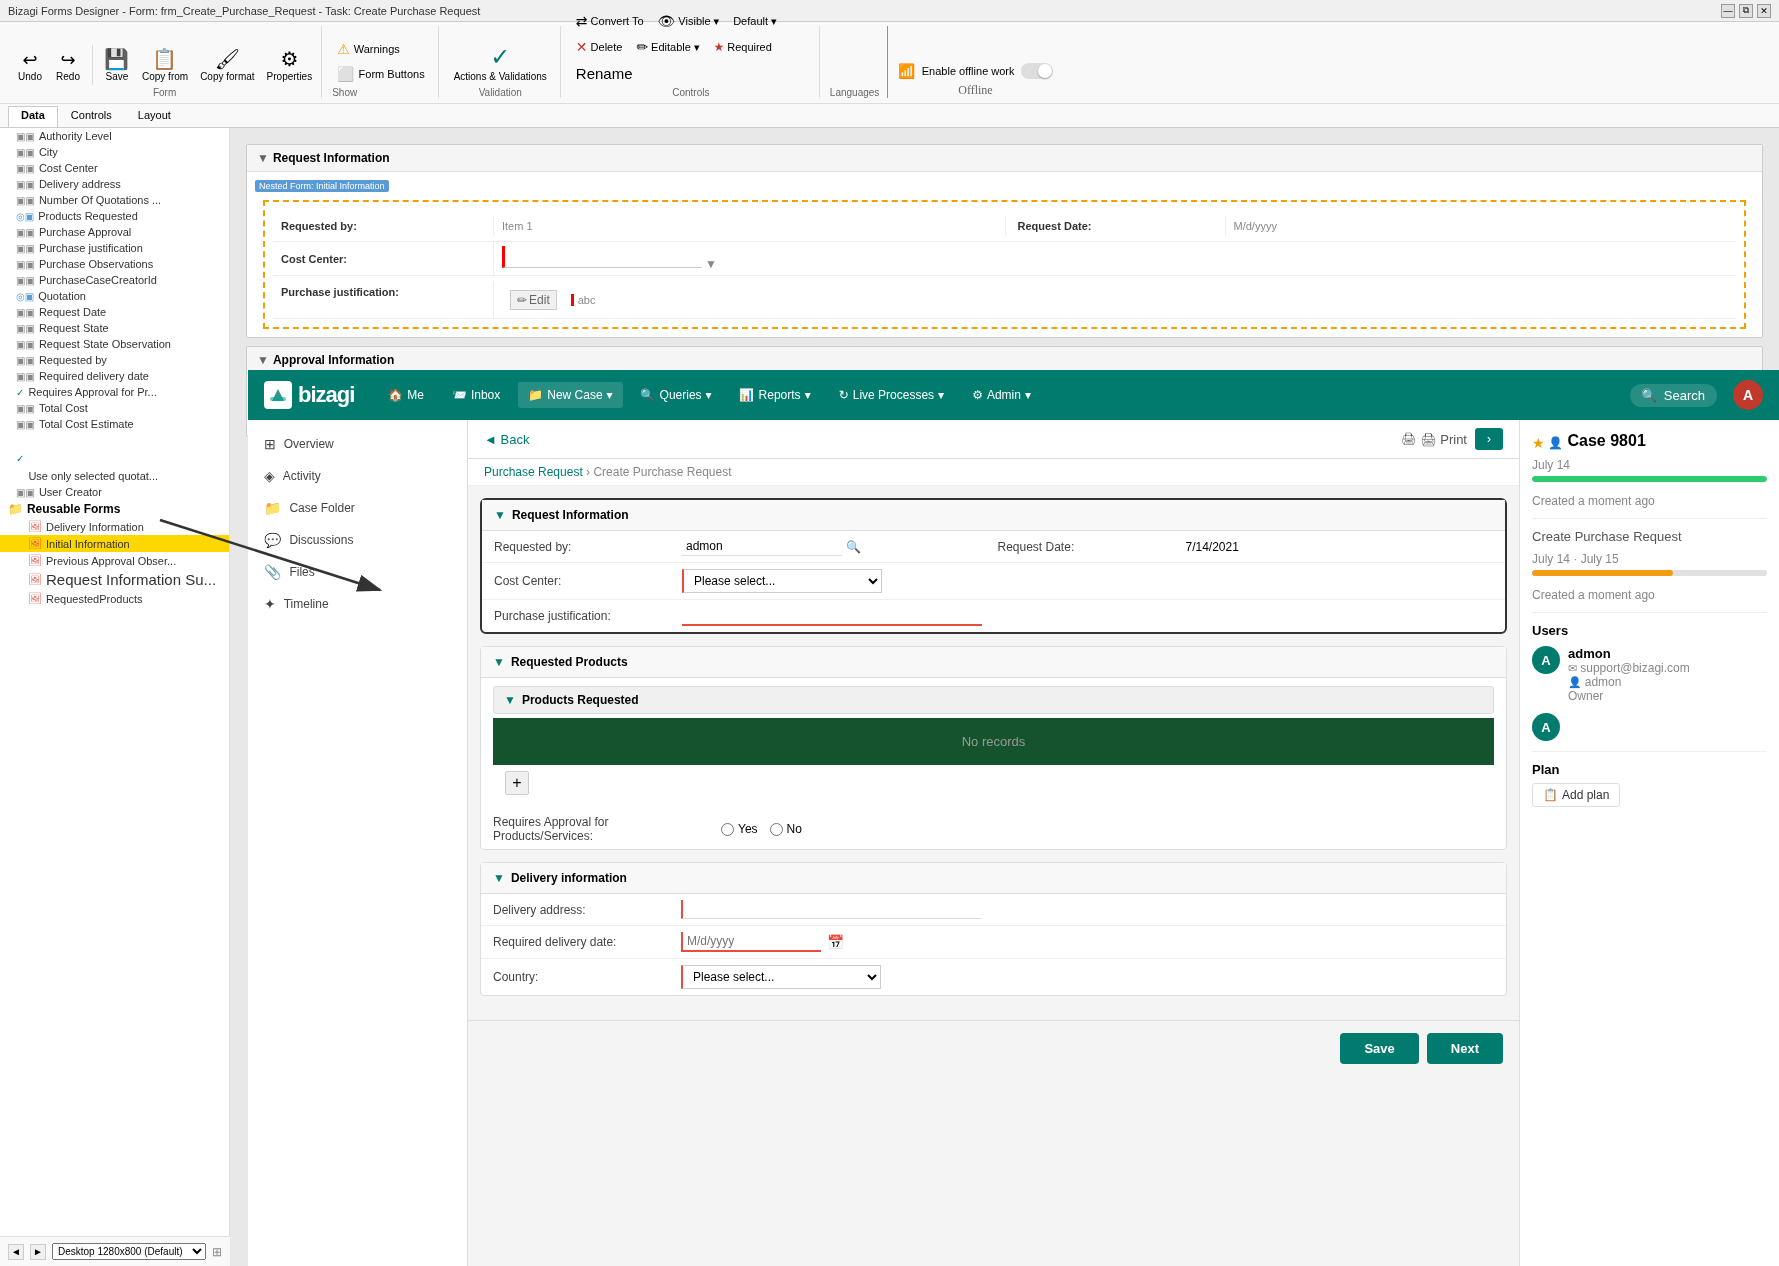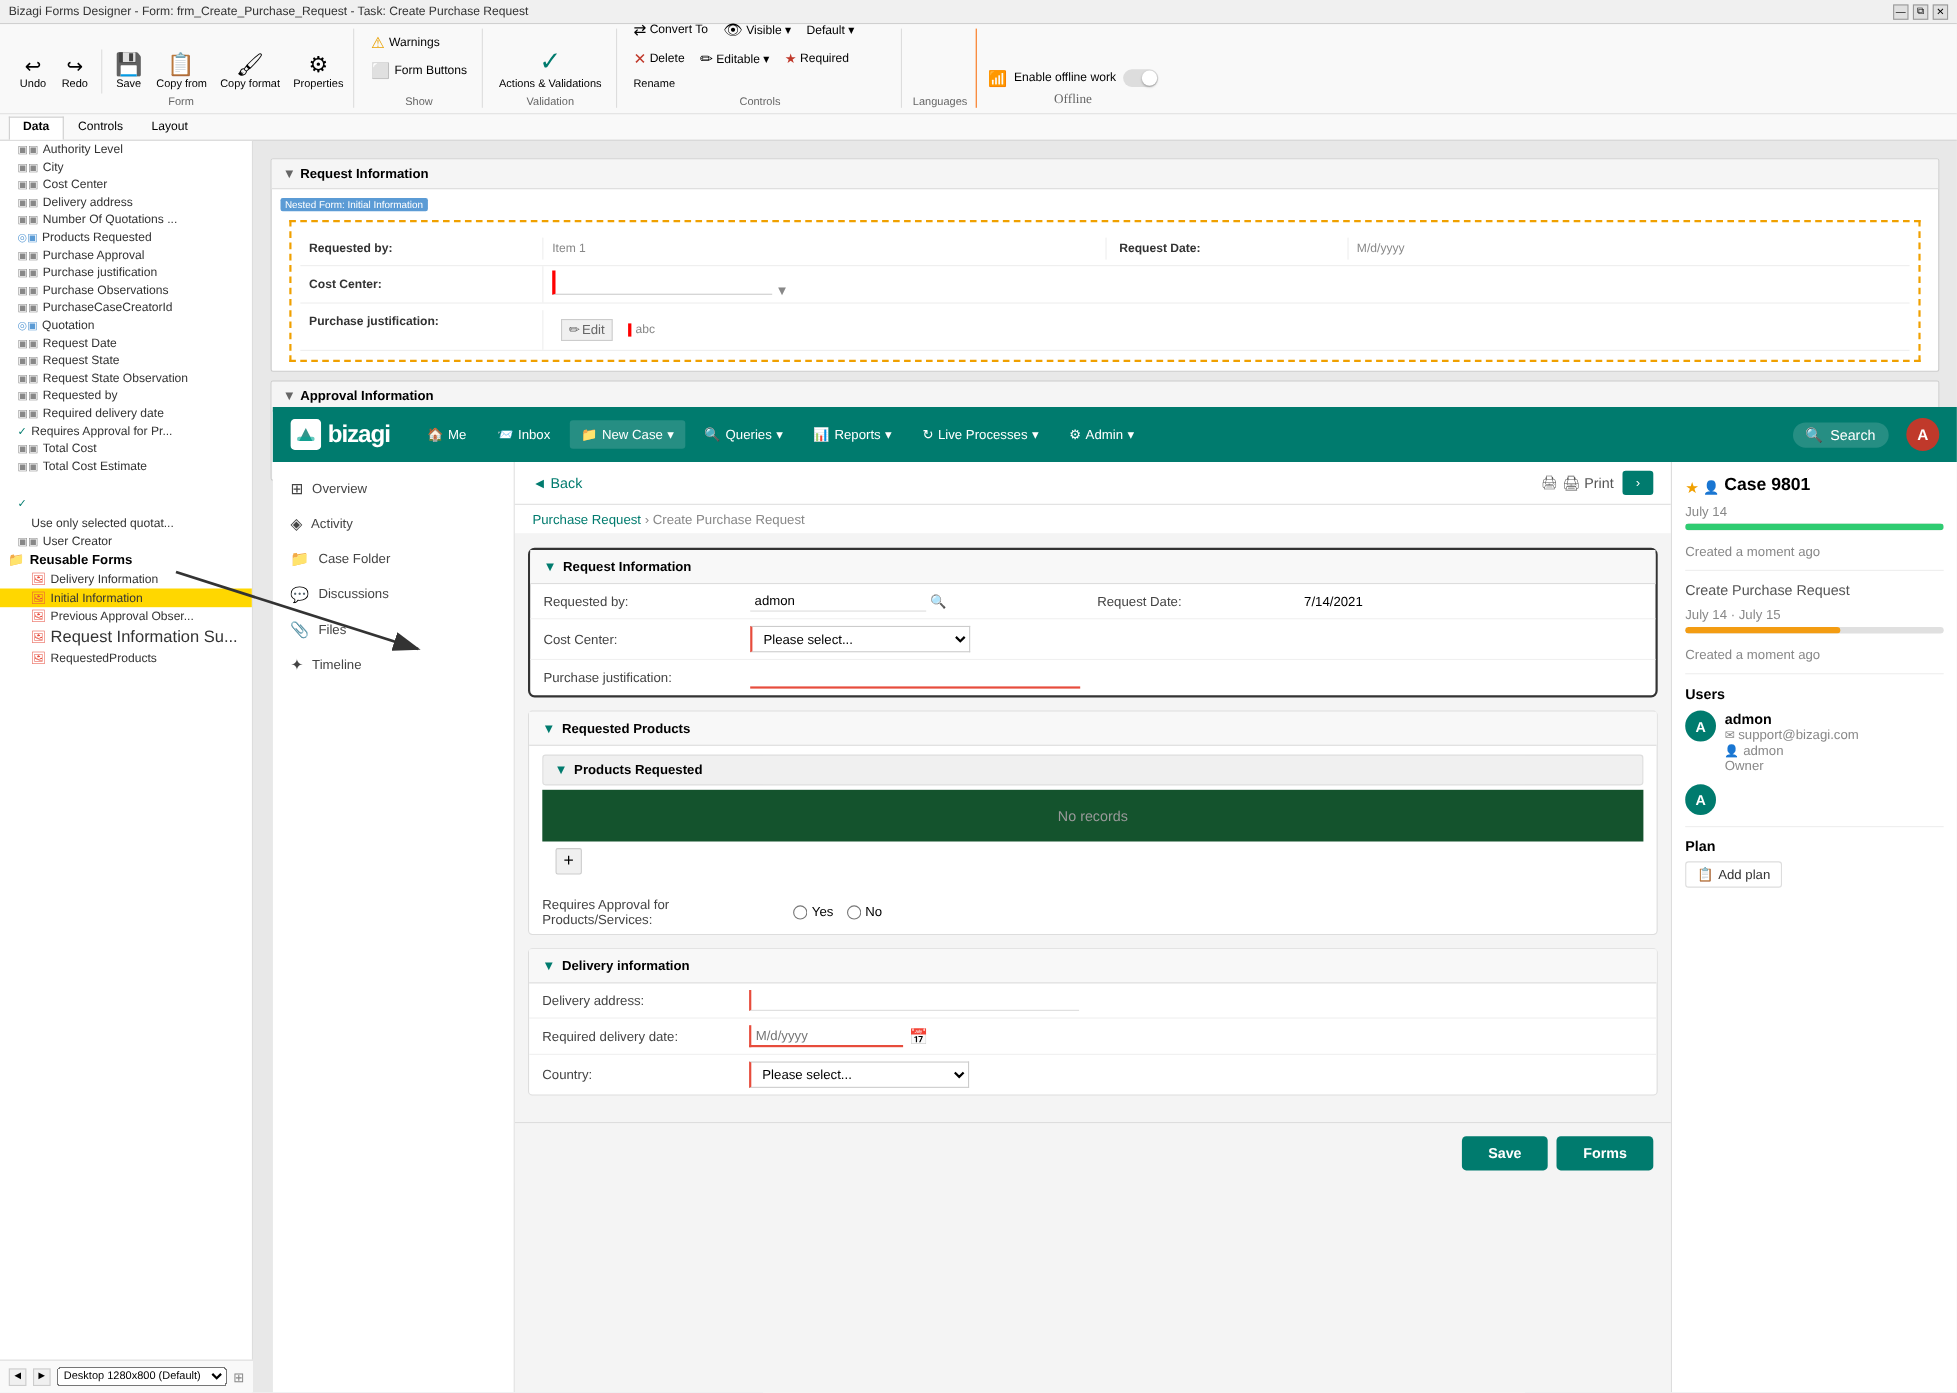--- a/index.html
+++ b/index.html
@@ -525,21 +525,21 @@
     <div style="display:flex; flex-direction:column; gap:3px;">
       <div class="toolbar-small-btn">
         <span style="font-size:14px; color:#e8a000;">⚠</span>
         <span style="font-size:11px;">Warnings</span>
       </div>
       <div class="toolbar-small-btn">
         <span style="font-size:14px;">⬜</span>
         <span style="font-size:11px;">Form Buttons</span>
       </div>
     </div>
-    <span style="font-size:10px; color:#666; margin-top:12px; text-align:center;">Show</span>
+    <span style="font-size:10px; color:#666; margin-top:2px; ">Show</span>
   </div>
 
   <div style="display:flex; flex-direction:column; height:72px; justify-content:flex-end; padding:0 8px; border-right:1px solid #ddd;">
     <div class="toolbar-btn" style="flex-direction:column; align-items:center;">
       <span style="font-size:24px; color:#007b6e;">✓</span>
       <span style="font-size:10px; white-space:nowrap;">Actions &amp; Validations</span>
     </div>
     <span style="font-size:10px; color:#666; margin-top:2px; text-align:center;">Validation</span>
   </div>
 
@@ -562,21 +562,21 @@
       </div>
       <div class="toolbar-btn" style="flex-direction:row; align-items:center; gap:3px;">
         <span style="font-size:14px;">✏</span>
         <span style="font-size:11px;">Editable ▾</span>
       </div>
       <div class="toolbar-btn" style="flex-direction:row; align-items:center; gap:3px;">
         <span style="font-size:12px; color:#c0392b;">★</span>
         <span style="font-size:11px;">Required</span>
       </div>
       <div class="toolbar-btn" style="flex-direction:row; align-items:center; gap:3px;">
-        <span style="font-size:10px;">Rename</span>
+        <span style="font-size:15px;">Rename</span>
       </div>
     </div>
     <span style="font-size:10px; color:#666; margin-top:2px; text-align:center;">Controls</span>
   </div>
 
   <div style="display:flex; flex-direction:column; height:72px; justify-content:flex-end; padding:0 8px; border-right:1px solid #f97316;">
     <span style="font-size:10px; color:#666; text-align:center;">Languages</span>
   </div>
 
   <div style="display:flex; flex-direction:column; height:72px; justify-content:flex-end; padding:0 8px;">
@@ -978,21 +978,21 @@
               <select class="runtime-select" style="border-left:2px solid #e74c3c;">
                 <option value="">Please select...</option>
               </select>
             </div>
           </div>
         </div>
       </div>
 
       <div class="bottom-bar">
         <button class="save-btn">Save</button>
-        <button class="next-btn">Forms</button>
+        <button class="next-btn">Next</button>
       </div>
     </div>
 
     <div class="runtime-right">
       <div style="display:flex; align-items:center; gap:4px; margin-bottom:4px;">
         <span style="color:#f0a000; font-size:14px;">★</span>
         <span style="font-size:12px; color:#888;">👤</span>
         <span class="case-title">Case 9801</span>
       </div>
       <div class="case-dates">July 14</div>

